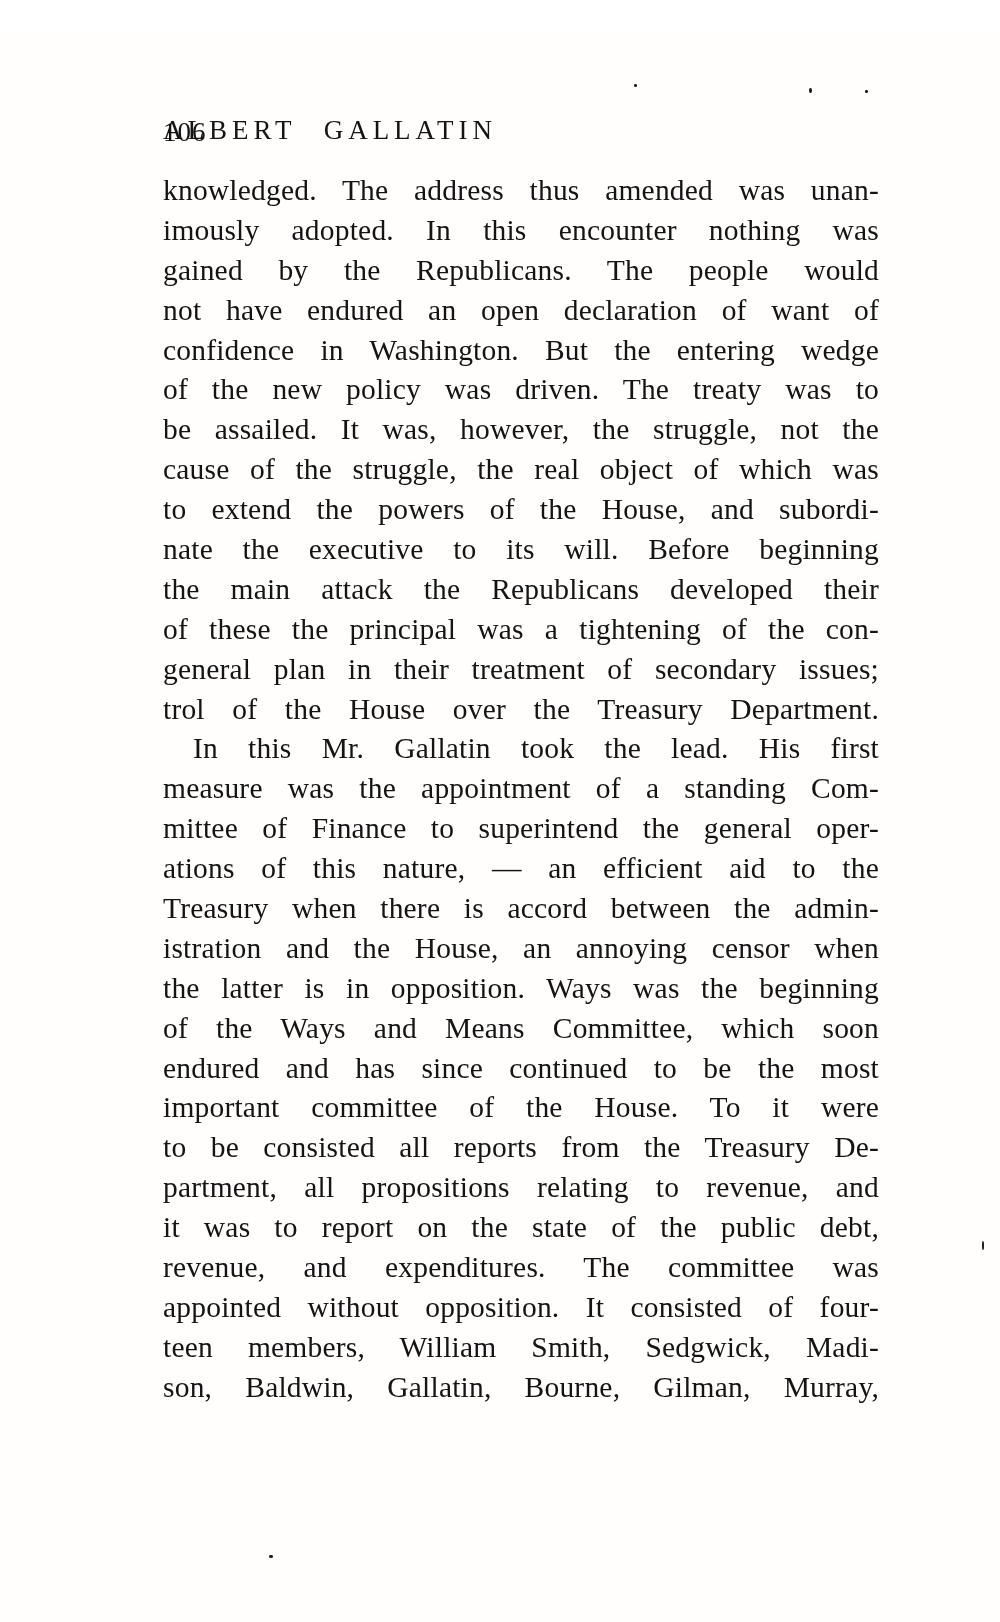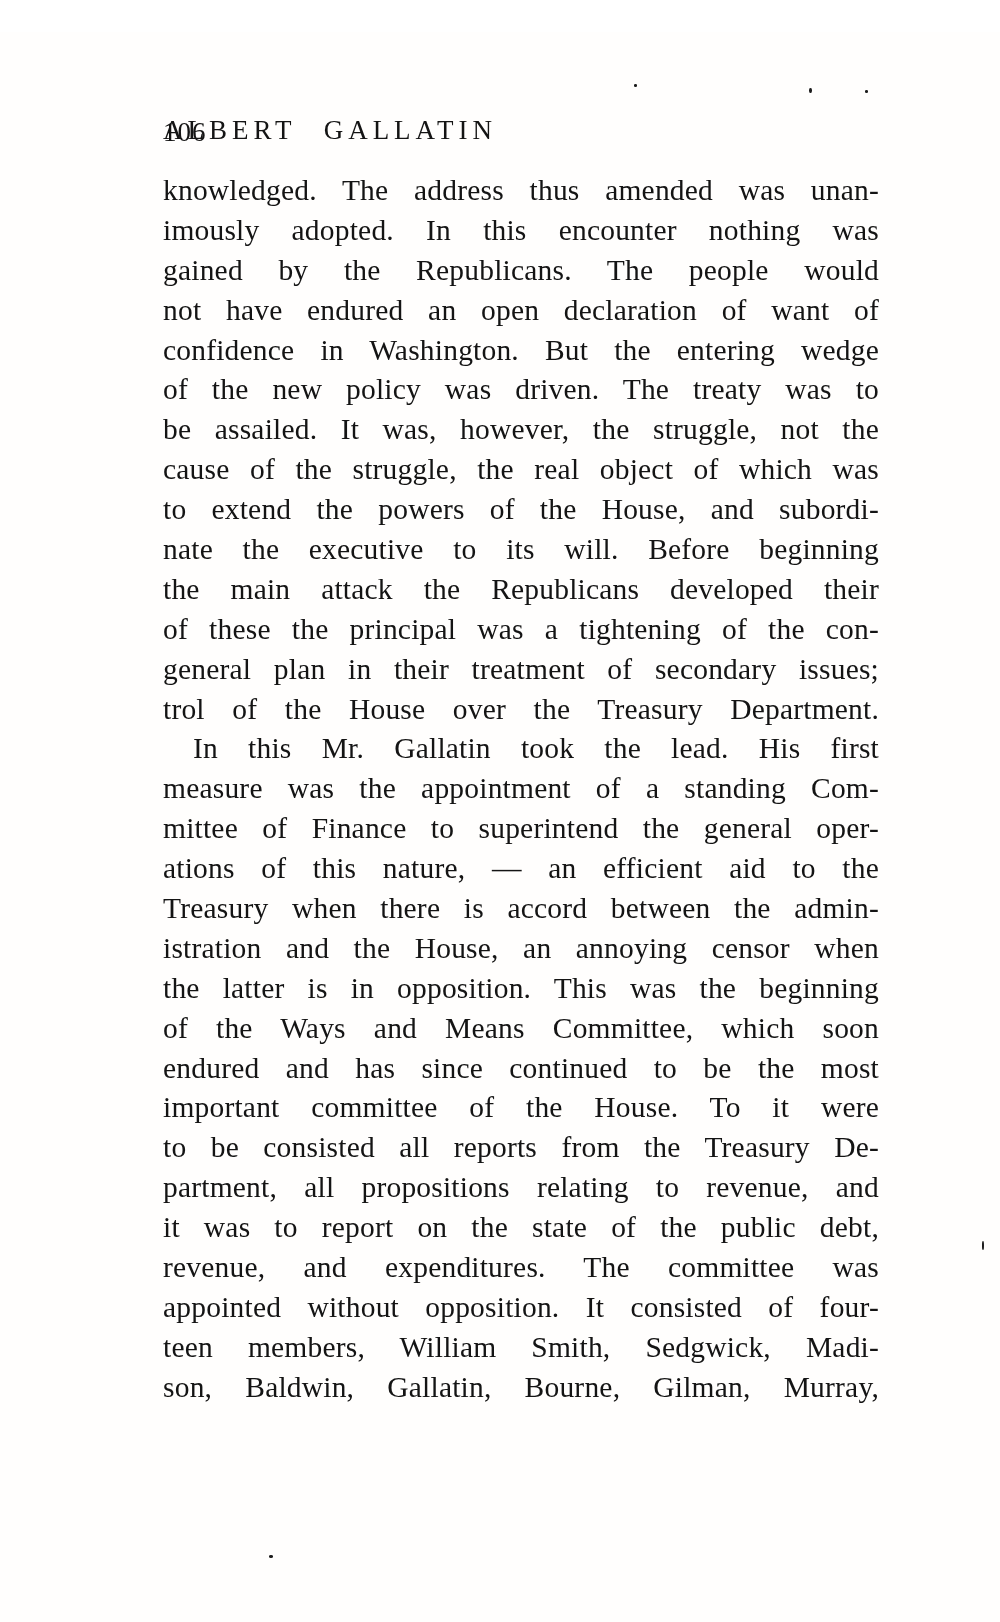--- a/index.html
+++ b/index.html
@@ -112,21 +112,21 @@
       <div class="line">measure was the appointment of a standing Com-</div>
 
       <div class="line">mittee of Finance to superintend the general oper-</div>
 
       <div class="line">ations of this nature, — an efficient aid to the</div>
 
       <div class="line">Treasury when there is accord between the admin-</div>
 
       <div class="line">istration and the House, an annoying censor when</div>
 
-      <div class="line">the latter is in opposition.  This was the beginning</div>
+      <div class="line">the latter is in opposition.  Ways was the beginning</div>
 
       <div class="line">of the Ways and Means Committee, which soon</div>
 
       <div class="line">endured and has since continued to be the most</div>
 
       <div class="line">important committee of the House.  To it were</div>
 
       <div class="line">to be consisted all reports from the Treasury De-</div>
 
       <div class="line">partment, all propositions relating to revenue, and</div>

